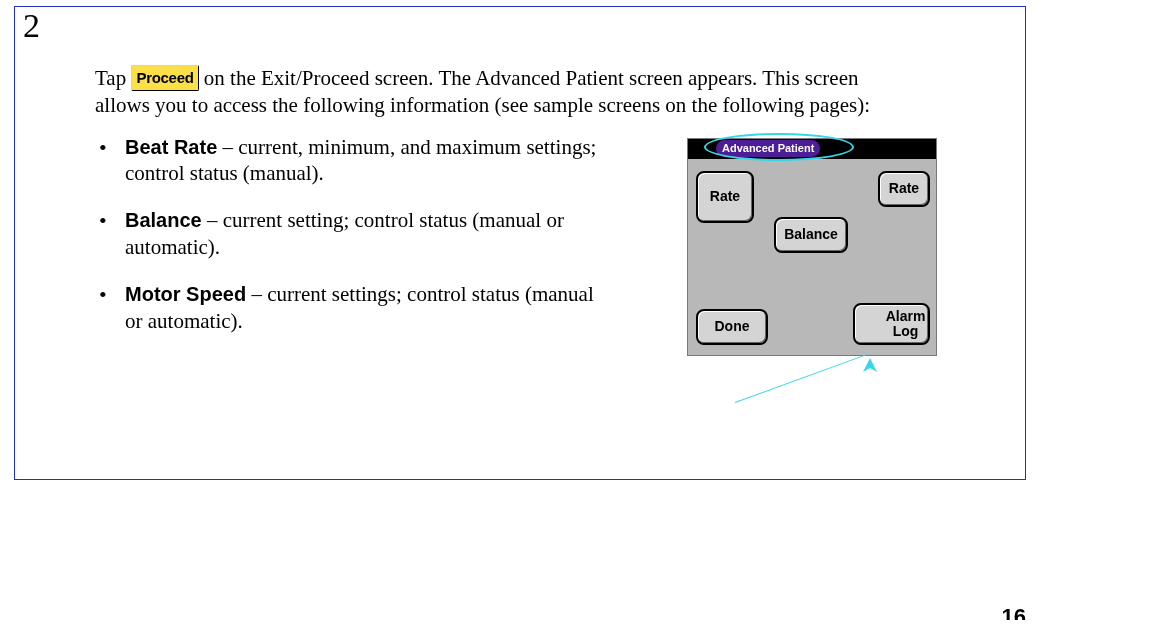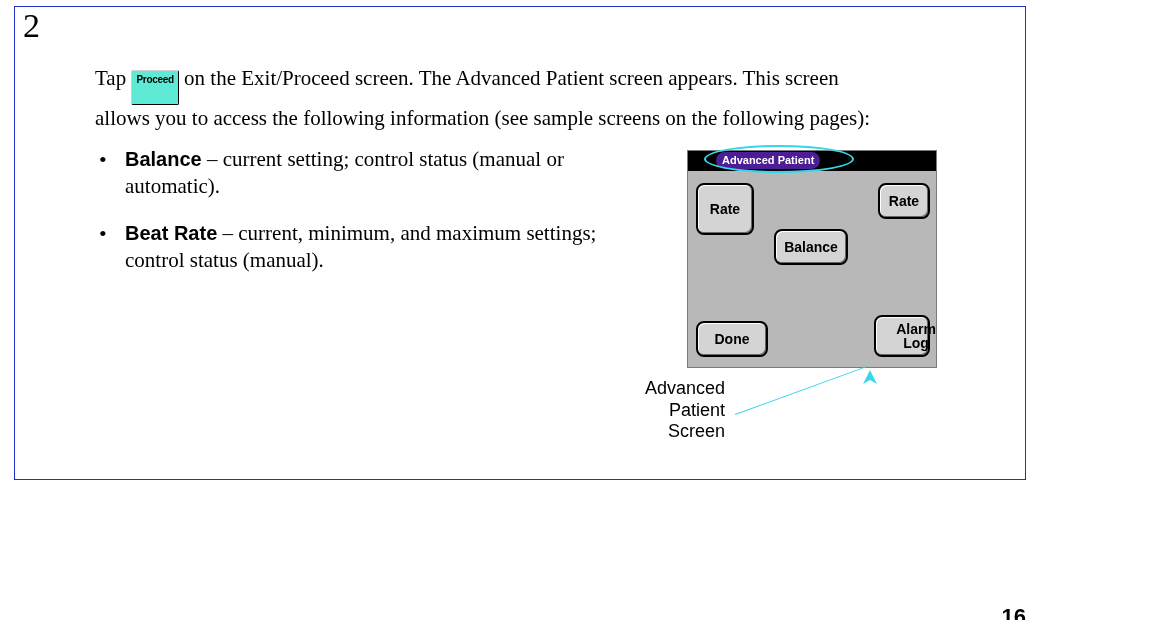--- a/index.html
+++ b/index.html
@@ -29,30 +29,30 @@
   .content {
     margin-left: 64px;
     margin-top: 50px;
   }
   .intro {
     line-height: 1.3;
     max-width: 790px;
   }
   .proceed-btn {
     display: inline-block;
-    background: #5eead4;
+    background: #fde047;
     border: 1px solid #000;
     border-top-color:#d0d0d0;
     border-left-color:#d0d0d0;
     border-radius: 2px;
     font-family: Arial, Helvetica, sans-serif;
     font-weight: bold;
-    font-size: 10px;
+    font-size: 15px;
     color: #000;
-    padding: 2px 4px 18px 4px;
+    padding: 2px 4px 2px 4px;
     vertical-align: 2px;
     letter-spacing: -0.3px;
   }
   .columns {
     display: flex;
     margin-top: 14px;
   }
   .bullets {
     flex: 1;
     padding-right: 20px;
@@ -193,46 +193,46 @@
     <div class="intro">
       <span>Tap </span>
       <span class="proceed-btn">Proceed</span>
       <span> on the Exit/Proceed screen. The Advanced Patient screen appears. This screen allows you to access the following information (see sample screens on the following pages):</span>
     </div>
 
     <div class="columns">
       <div class="bullets">
         <ul class="bul">
           <li>
+            <span class="b-title">Beat Rate</span><span> – current, minimum, and maximum settings; control status (manual).</span>
+          </li>
+          <li>
             <span class="b-title">Balance</span><span> – current setting; control status (manual or automatic).</span>
           </li>
           <li>
-            <span class="b-title">Beat Rate</span><span> – current, minimum, and maximum settings; control status (manual).</span>
+            <span class="b-title">Motor Speed</span><span> – current settings; control status (manual or automatic).</span>
           </li>
         </ul>
       </div>
 
       <div class="figure-area">
         <div class="device">
           <div class="device-header">
             <div class="header-badge">Advanced Patient</div>
           </div>
           <div class="highlight-ellipse"></div>
 
           <div class="dbtn" style="top:32px; left:8px; width:58px; height:52px;">Rate</div>
           <div class="dbtn" style="top:32px; right:6px; width:52px; height:36px;">Rate</div>
           <div class="dbtn" style="top:78px; left:86px; width:74px; height:36px;">Balance</div>
           <div class="dbtn" style="bottom:10px; left:8px; width:72px; height:36px;">Done</div>
-          <div class="dbtn" style="bottom:10px; right:6px; width:56px; height:42px; white-space:pre;padding-left:32px;">Alarm
+          <div class="dbtn" style="bottom:10px; right:6px; width:77px; height:42px; white-space:pre;padding-left:32px;">Alarm
 Log</div>
         </div>
 
-        <div class="caption" style="top:232px; left:-10px; width:100px; white-space:pre;">Advanced
-Patient
-Screen</div>
 
         <div class="arrow-line" style="top:268px; left:100px; width:140px; transform: rotate(-20deg);"></div>
         <div style="position:absolute; top:219px; left:228px;">
           <svg width="14" height="14">
               <polygon points="0,14 7,0 14,14 7,10" fill="#35d7e8"></polygon>
             </svg>
         </div>
       </div>
     </div>
   </div>

